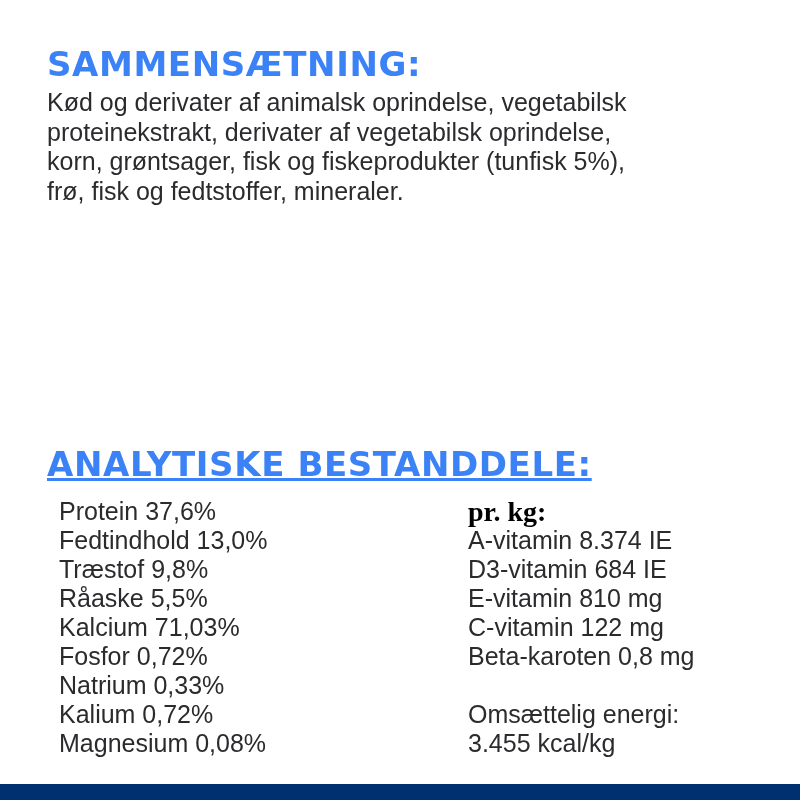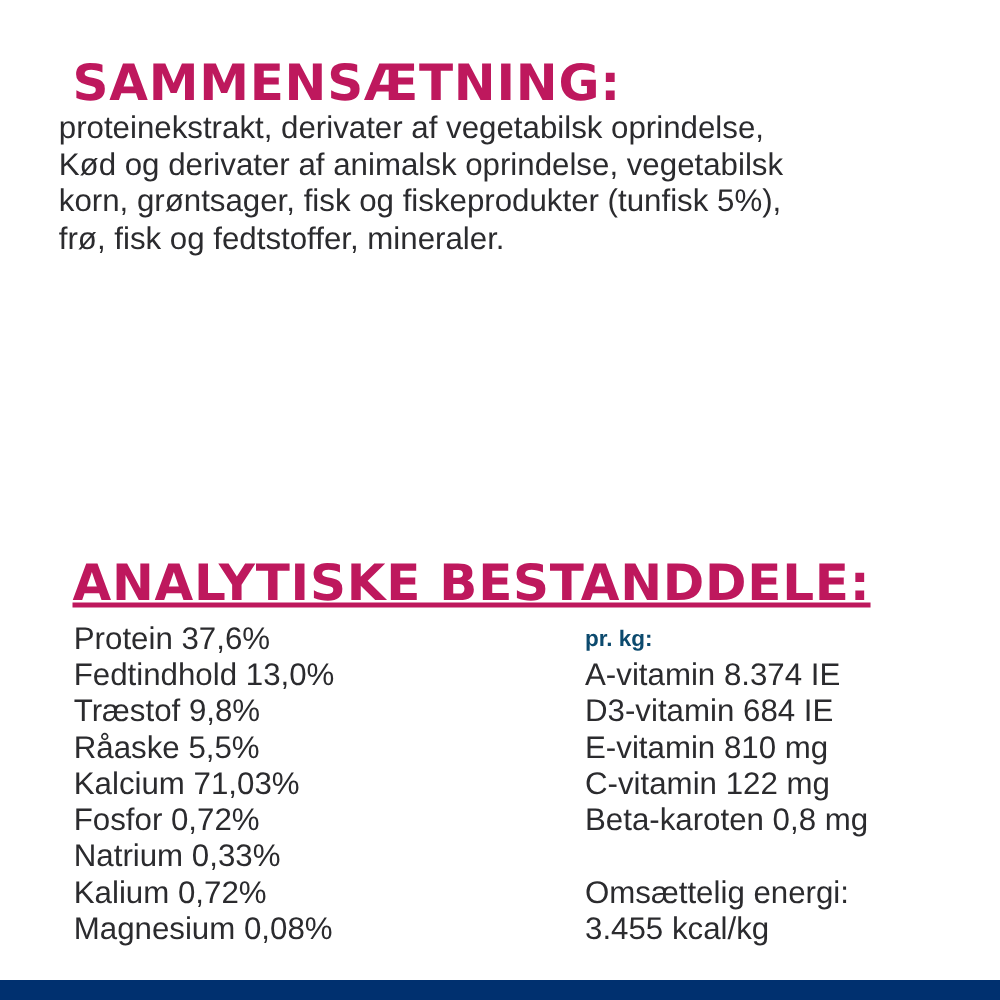--- a/index.html
+++ b/index.html
@@ -10,27 +10,27 @@
     body {
       width: 800px;
       height: 800px;
       position: relative;
       overflow: hidden;
       font-family: "Liberation Sans", sans-serif;
       color: #2b2b2e;
     }
     .heading {
       position: absolute;
-      left: 58px;
+      left: 47px;
       margin: 0;
       font-family: "DejaVu Sans", sans-serif;
       font-weight: bold;
-      font-size: 40px;
+      font-size: 34px;
       letter-spacing: 0.6px;
-      color: #be185d;
+      color: #3b82f6;
       white-space: nowrap;
     }
     #h-comp { top: 44px; }
     #h-anal { top: 444px; text-decoration: underline; }
     .composition {
       position: absolute;
       left: 47px;
       top: 88px;
       width: 740px;
       font-size: 25px;
@@ -44,41 +44,42 @@
       top: 497px;
       font-size: 25px;
       line-height: 29px;
       color: #2b2b2e;
     }
     .col-left { left: 47px; }
     .col-right { left: 456px; }
     .row { display: block; white-space: nowrap; height: 29px; margin-left: 12px; }
     .perkg {
       font-weight: bold;
-      color: #0c4a6e;
-      font-size: 18px;
+      color: #000000;
+      font-size: 28px;
+      font-family: Liberation Serif, serif;
     }
     .spacer { height: 29px; }
     .bottom-bar {
       position: absolute;
       left: 0;
       top: 784px;
       width: 800px;
       height: 16px;
       background: #00306f;
     }
   </style>
 </head>
 <body>
 
 <h1 id="h-comp" class="heading">SAMMENSÆTNING:</h1>
 
 <p class="composition">
+  <span>Kød og derivater af animalsk oprindelse, vegetabilsk</span>
   <span>proteinekstrakt, derivater af vegetabilsk oprindelse,</span>
-  <span>Kød og derivater af animalsk oprindelse, vegetabilsk</span>
   <span>korn, grøntsager, fisk og fiskeprodukter (tunfisk 5%),</span>
   <span>frø, fisk og fedtstoffer, mineraler.</span>
 </p>
 
 <h2 id="h-anal" class="heading">ANALYTISKE BESTANDDELE:</h2>
 
 <div class="col col-left">
   <span class="row">Protein 37,6%</span>
   <span class="row">Fedtindhold 13,0%</span>
   <span class="row">Træstof 9,8%</span>

